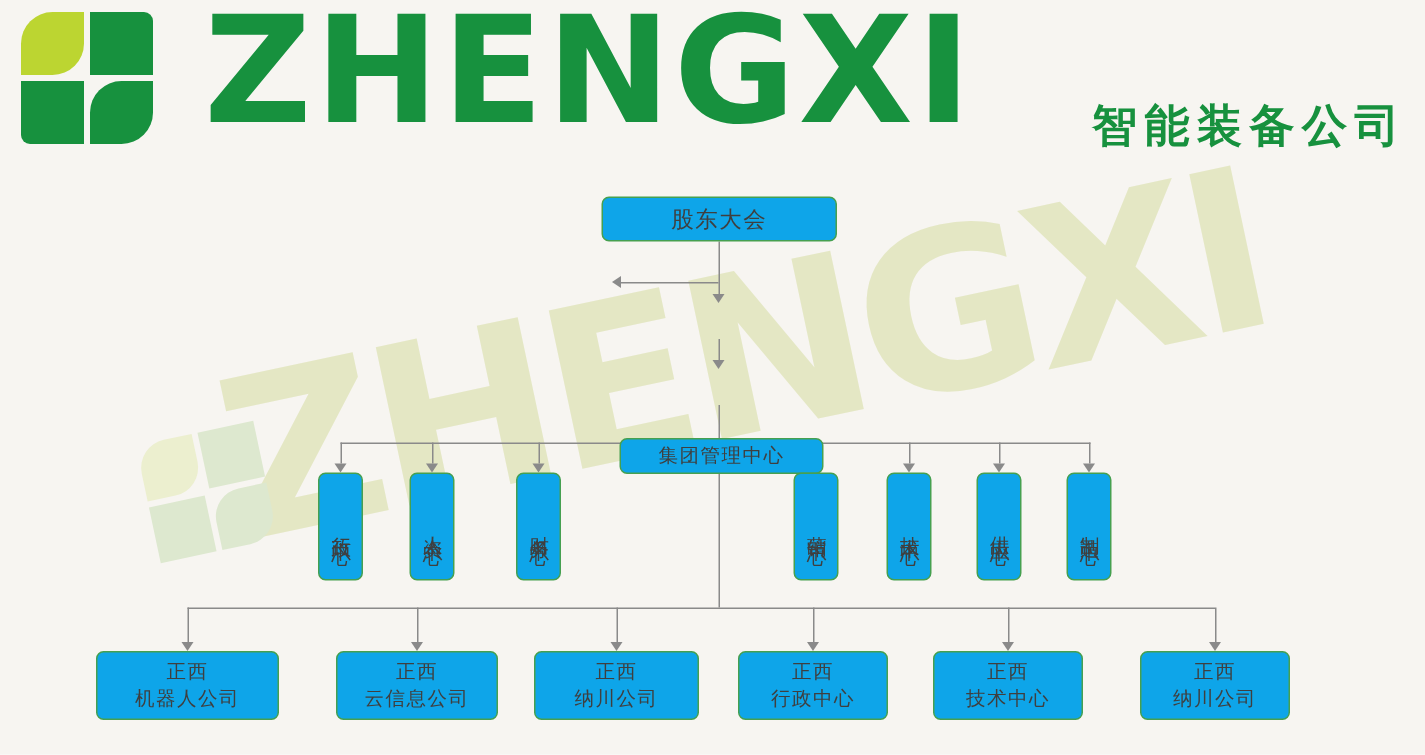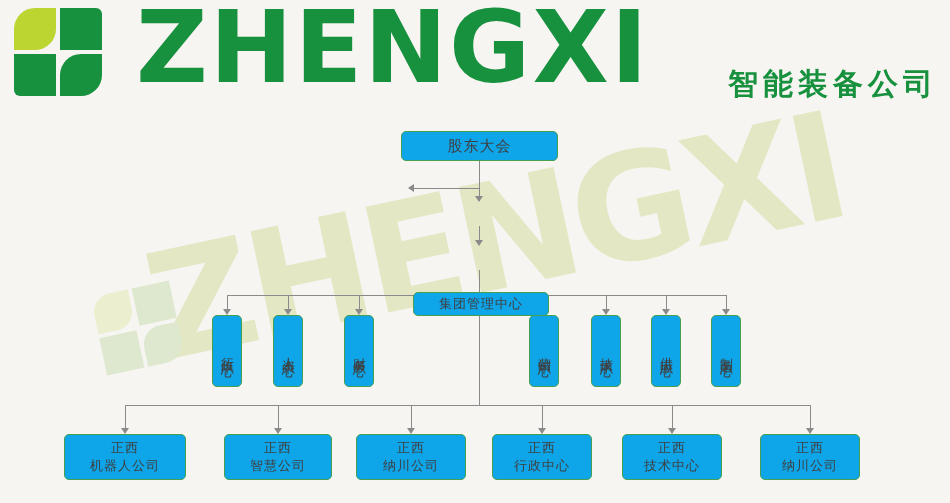--- a/index.html
+++ b/index.html
@@ -140,21 +140,21 @@
   <div class="node vert" style="left:591px;top:315px;width:30px;height:72px;">技术中心</div>
   <div class="node vert" style="left:651px;top:315px;width:30px;height:72px;">供应中心</div>
   <div class="node vert" style="left:711px;top:315px;width:30px;height:72px;">制造中心</div>
 
   <div class="node company" style="left:64px;top:434px;width:122px;height:46px;">
     <span>正西</span>
     <span>机器人公司</span>
   </div>
   <div class="node company" style="left:224px;top:434px;width:108px;height:46px;">
     <span>正西</span>
-    <span>智慧公司</span>
+    <span>云信息公司</span>
   </div>
   <div class="node company" style="left:356px;top:434px;width:110px;height:46px;">
     <span>正西</span>
     <span>纳川公司</span>
   </div>
   <div class="node company" style="left:492px;top:434px;width:100px;height:46px;">
     <span>正西</span>
     <span>行政中心</span>
   </div>
   <div class="node company" style="left:622px;top:434px;width:100px;height:46px;">

